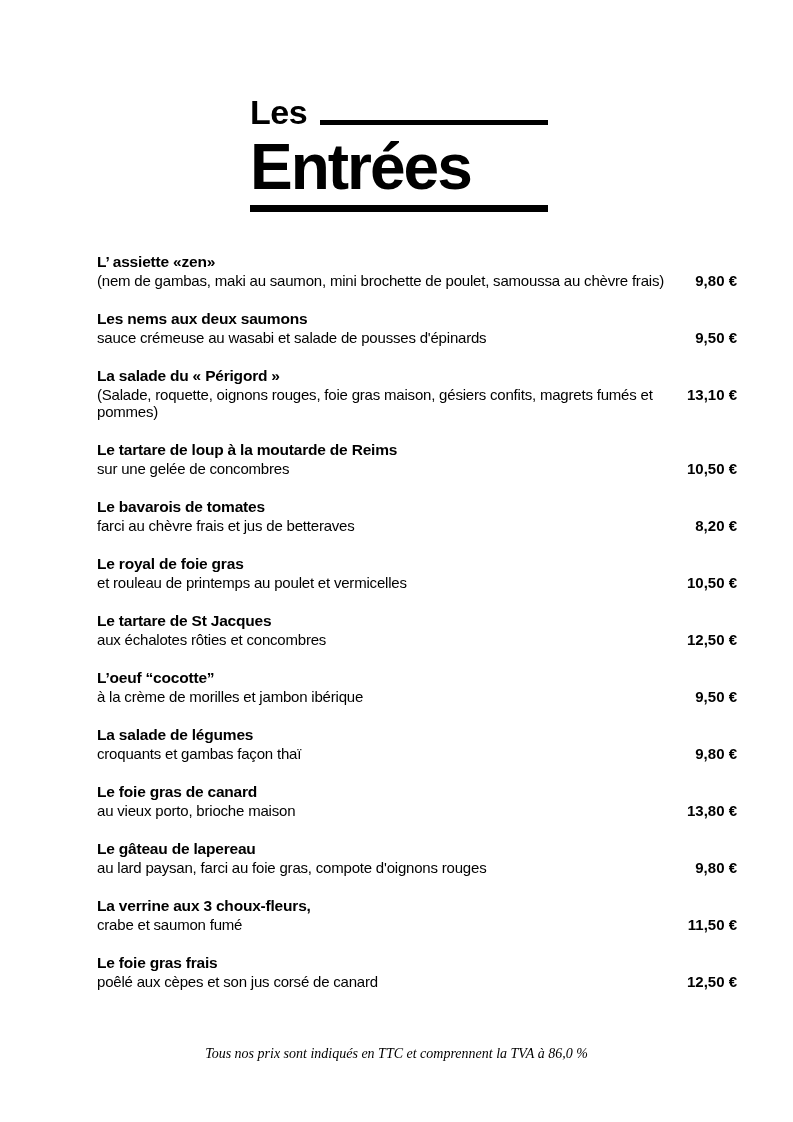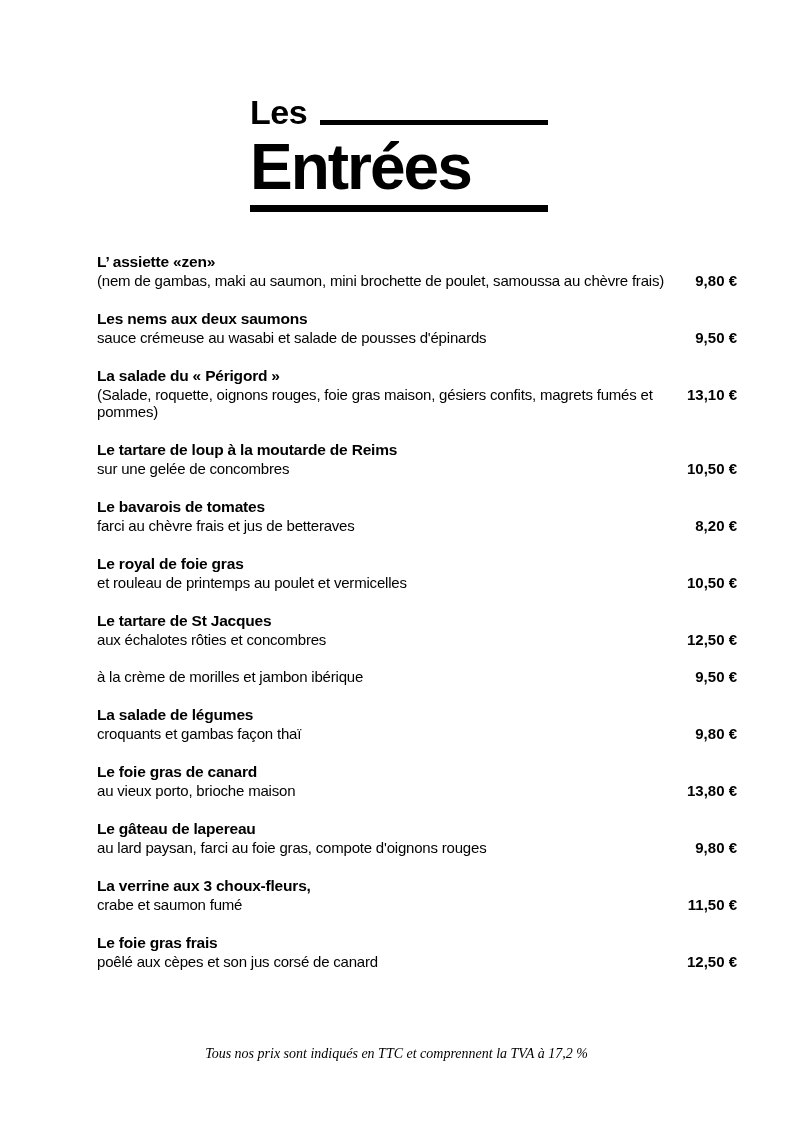--- a/index.html
+++ b/index.html
@@ -169,20 +169,21 @@
 
     <div class="menu-item">
       <div class="item-name">Le tartare de St Jacques</div>
       <div class="item-row">
         <span class="item-description">aux échalotes rôties et concombres</span>
         <span class="item-price">12,50 €</span>
       </div>
     </div>
 
     <div class="menu-item">
+      <div class="item-name">L’oeuf “cocotte”</div>
       <div class="item-row">
         <span class="item-description">à la crème de morilles et jambon ibérique</span>
         <span class="item-price">9,50 €</span>
       </div>
     </div>
 
     <div class="menu-item">
       <div class="item-name">La salade de légumes</div>
       <div class="item-row">
         <span class="item-description">croquants et gambas façon thaï</span>
@@ -217,15 +218,15 @@
     <div class="menu-item">
       <div class="item-name">Le foie gras frais</div>
       <div class="item-row">
         <span class="item-description">poêlé aux cèpes et son jus corsé de canard</span>
         <span class="item-price">12,50 €</span>
       </div>
     </div>
 
   </div>
 
-  <div class="footer-note">Tous nos prix sont indiqués en TTC et comprennent la TVA à 17,2 %</div>
+  <div class="footer-note">Tous nos prix sont indiqués en TTC et comprennent la TVA à 86,0 %</div>
 
 </div>
 
 </body></html>

